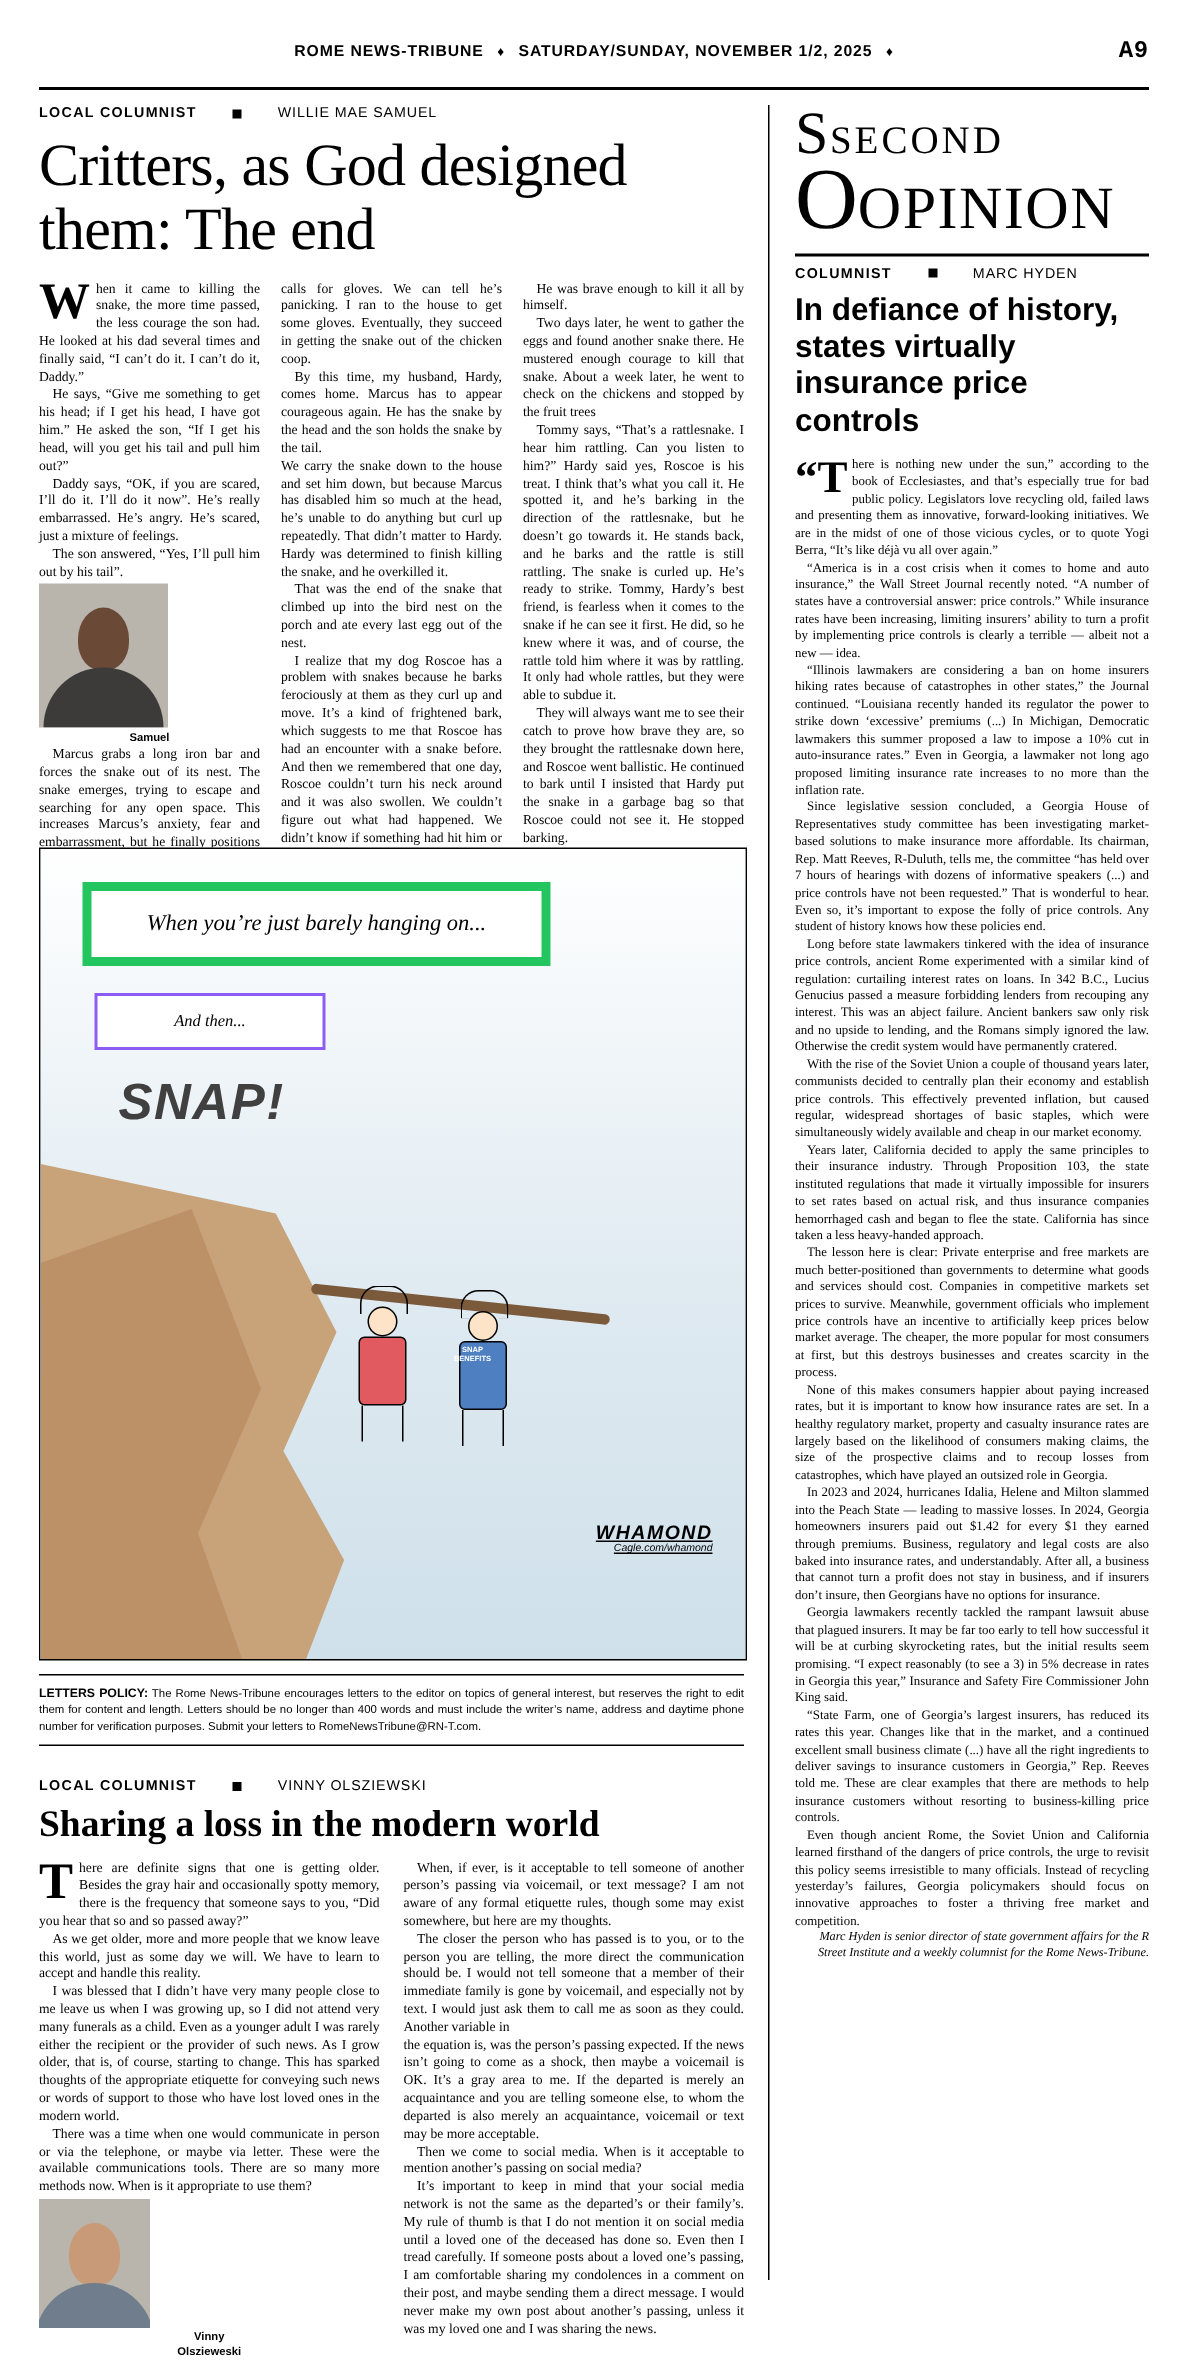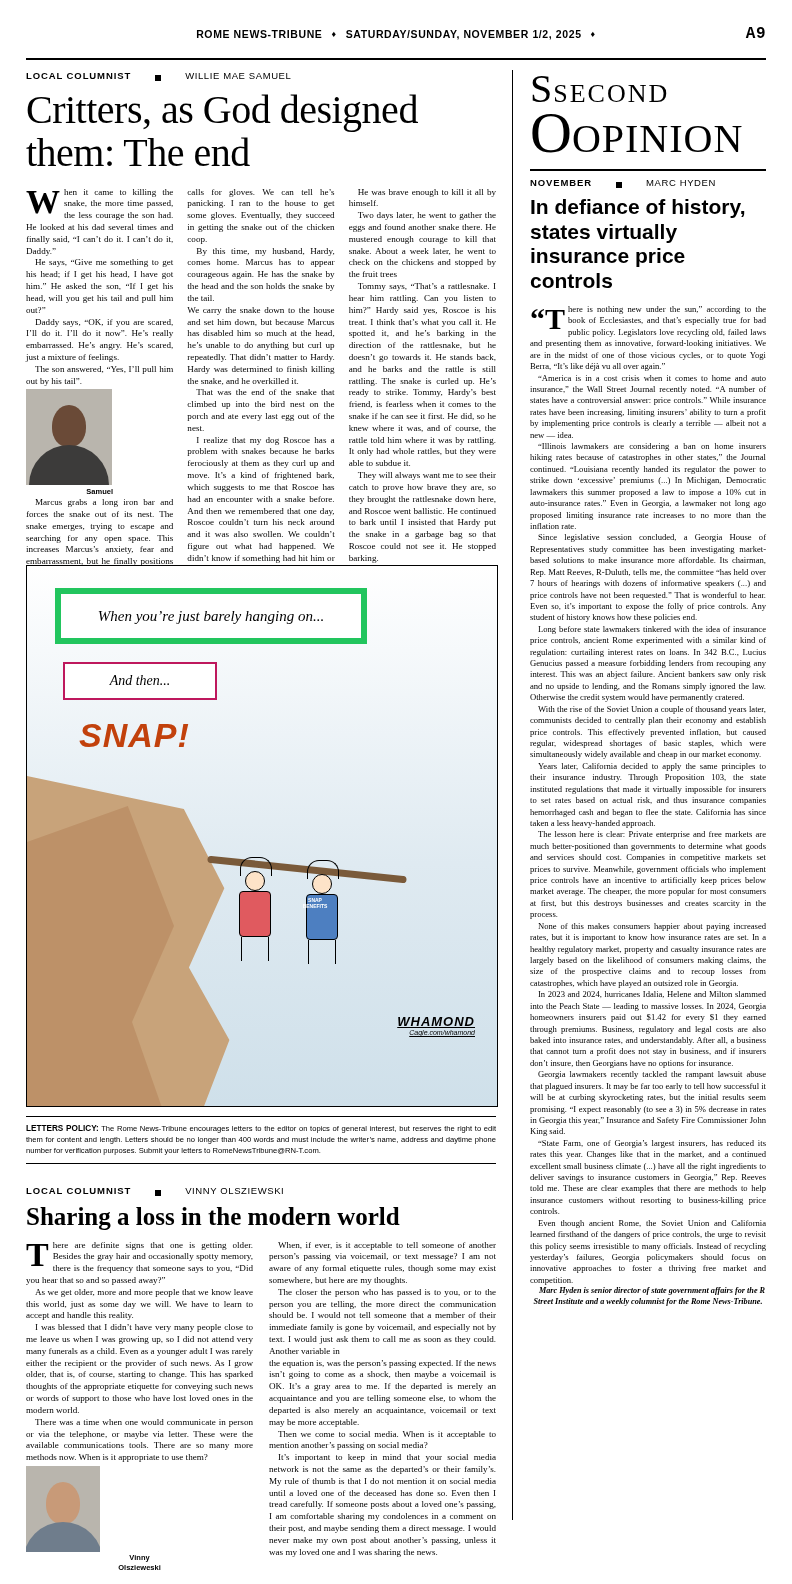--- a/index.html
+++ b/index.html
@@ -16,21 +16,21 @@
     border-bottom:2px solid #000;
     display:flex;align-items:flex-start;justify-content:center;
   }
   .mast-inner{display:flex;align-items:center;gap:9px;font-family:"Liberation Sans",sans-serif;
     font-size:10.5px;letter-spacing:.6px;font-weight:600;}
   .mast-inner .sep{font-size:9px;}
   .mast-page{position:absolute;right:0;top:-3px;font-family:Liberation Mono, monospace;
     font-weight:bold;font-size:16px;letter-spacing:.5px;}
   .kicker{
     font-family:"Liberation Sans",sans-serif;font-size:9.5px;font-weight:bold;
-    letter-spacing:.9px;display:flex;align-items:flex-end;gap:24px;
+    letter-spacing:.9px;display:flex;align-items:center;gap:24px;
   }
   .kicker .sq{width:6px;height:6px;background:#000;display:inline-block;}
   .kicker .byline{font-weight:normal;letter-spacing:.6px;}
 
   
   .colA{position:absolute;left:26px;top:70px;width:470px;}
   .headline1{
     font-family:"Liberation Serif",serif;font-size:40px;line-height:1.07;
     font-weight:normal;margin:8px 0 12px 0;letter-spacing:-.5px;
   }
@@ -62,27 +62,27 @@
     position:absolute;left:26px;top:565px;width:470px;height:540px;
     border:1px solid #000;background:#eef4f7;overflow:hidden;
   }
   .cart-sky{position:absolute;inset:0;background:linear-gradient(180deg,#ffffff 0%,#dfeaf1 55%,#cfe0ea 100%);}
   .cart-balloon{
     position:absolute;left:28px;top:22px;width:300px;height:44px;background:#fff;border:6px solid #22c55e;
     display:flex;align-items:center;justify-content:center;
     font-family:"Liberation Serif",serif;font-size:15px;font-style:italic;
   }
   .cart-balloon2{
-    position:absolute;left:36px;top:96px;width:150px;height:34px;background:#fff;border:2px solid #be185d;
+    position:absolute;left:36px;top:96px;width:150px;height:34px;background:#fff;border:2px solid #8b5cf6;
     display:flex;align-items:center;justify-content:center;
-    font-family:"Liberation Serif",serif;font-size:14px;font-style:italic;
+    font-family:"Liberation Serif",serif;font-size:11px;font-style:italic;
   }
   .cart-snap{
     position:absolute;left:52px;top:150px;font-family:"Liberation Sans",sans-serif;
-    font-weight:bold;font-size:34px;color:#c2410c;font-style:italic;letter-spacing:1px;
+    font-weight:bold;font-size:34px;color:#404040;font-style:italic;letter-spacing:1px;
   }
   .cart-cliff{
     position:absolute;left:0;bottom:0;width:250px;height:330px;
     background:#c8a37a;
     clip-path:polygon(0 0,62% 10%,78% 34%,64% 58%,80% 80%,70% 100%,0 100%);
     border-right:3px solid #8a6a46;
   }
   .cart-cliff2{
     position:absolute;left:0;bottom:0;width:210px;height:300px;
     background:#b5845a;opacity:.55;
@@ -139,21 +139,21 @@
   .rail-rule{border-bottom:2px solid #000;margin:8px 0 6px 0;}
   .headline3{
     font-family:"Liberation Sans",sans-serif;font-size:21px;line-height:1.18;font-weight:bold;
     margin:7px 0 10px 0;
   }
   .railtext{font-size:8.6px;line-height:1.33;text-align:justify;hyphens:auto;}
   .railtext p{margin:0;text-indent:8px;}
   .railtext p.first{text-indent:0;}
   .bigquote{float:left;font-size:30px;line-height:22px;font-weight:bold;padding:4px 3px 0 0;font-family:"Liberation Serif",serif;}
   .photo-box3{width:78px;height:92px;background:#b9b5ad;float:left;margin:3px 7px 2px 0;position:relative;overflow:hidden;}
-  .rail-tag{font-style:italic;font-size:8.2px;line-height:1.34;text-align:center;margin-top:8px;font-weight:bold;}
+  .rail-tag{font-style:italic;font-size:8.2px;line-height:1.34;text-align:right;margin-top:8px;}
 </style>
 </head>
 <body>
 
 <div class="page">
 
   <div class="masthead">
     <div class="mast-inner">
       <span>ROME NEWS-TRIBUNE</span>
       <span class="sep">♦</span>
@@ -275,21 +275,21 @@
   <div class="rail">
     <div class="second">
       <span class="cap">S</span><span style="text-transform:uppercase;font-size:26px;letter-spacing:2px;">Second</span>
     </div>
     <div class="opinion">
       <span class="cap">O</span><span style="text-transform:uppercase;font-size:40px;letter-spacing:1px;">Opinion</span>
     </div>
     <div class="rail-rule"></div>
 
     <div class="kicker">
-      <span>NOVEMBER</span>
+      <span>COLUMNIST</span>
       <span class="sq"></span>
       <span class="byline">MARC HYDEN</span>
     </div>
 
     <h3 class="headline3">In defiance of history, states virtually insurance price controls</h3>
 
     <div class="railtext">
       <p class="first"><span class="bigquote">“T</span><span>here is nothing new under the sun,” according to the book of Ecclesiastes, and that’s especially true for bad public policy. Legislators love recycling old, failed laws and presenting them as innovative, forward-looking initiatives. We are in the midst of one of those vicious cycles, or to quote Yogi Berra, “It’s like déjà vu all over again.”</span></p>
       <p>
         <span>“America is in a cost crisis when it comes to home and auto insurance,” the Wall Street Journal recently noted. “A number of states have a controversial answer: price controls.” While insurance rates have been increasing, limiting insurers’ ability to turn a profit by implementing price controls is clearly a terrible — albeit not a new — idea.</span>

